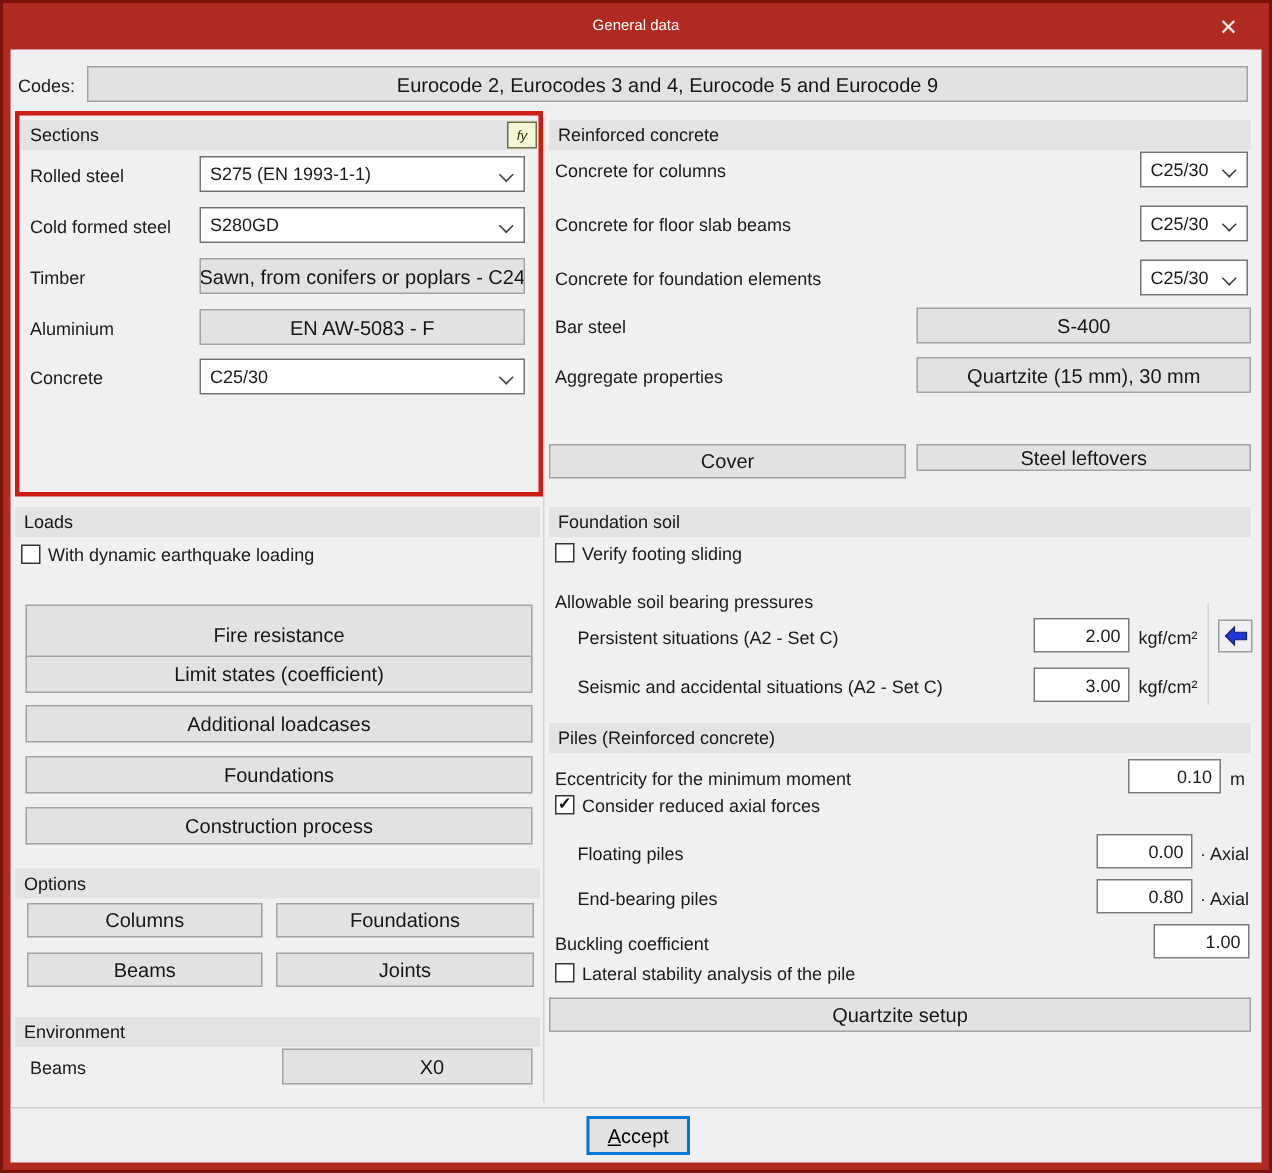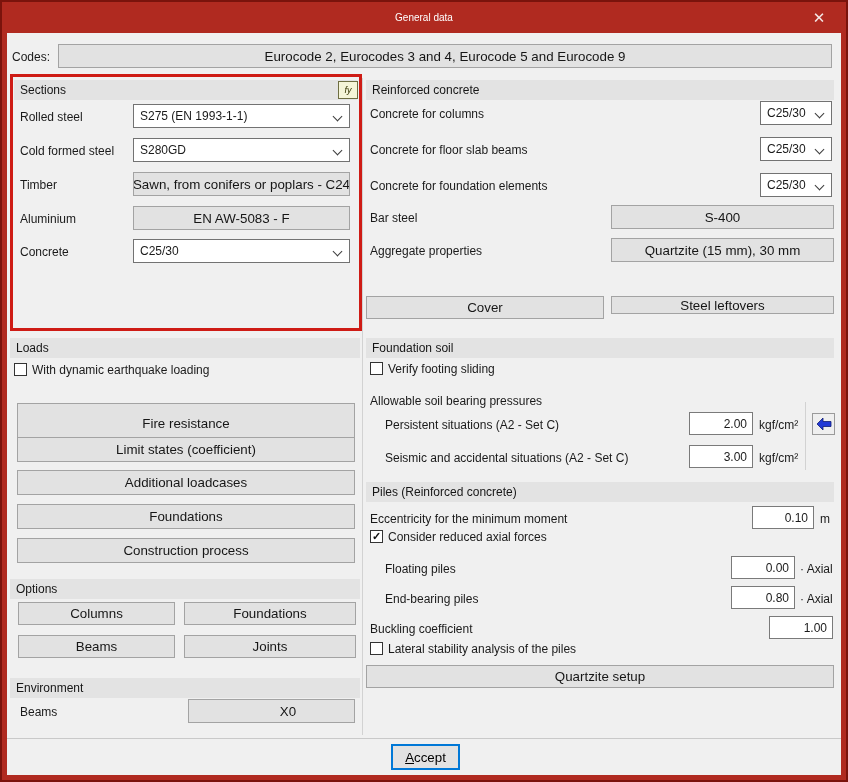--- a/index.html
+++ b/index.html
@@ -200,21 +200,21 @@
     <div class="lbl" style="left:793px; top:529px;">· Axial</div>
 
     <div class="lbl" style="left:378px; top:559px;">End-bearing piles</div>
     <div class="num-input" style="left:724px; top:553px; width:64px; height:23px;">0.80</div>
     <div class="lbl" style="left:793px; top:559px;">· Axial</div>
 
     <div class="lbl" style="left:363px; top:589px;">Buckling coefficient</div>
     <div class="num-input" style="left:762px; top:583px; width:64px; height:23px;">1.00</div>
 
     <div class="cb-box" style="left:363px; top:609px;"></div>
-    <div class="lbl" style="left:381px; top:609px;">Lateral stability analysis of the piles</div>
+    <div class="lbl" style="left:381px; top:609px;">Lateral stability analysis of the pile</div>
 
     <button class="btn" style="left:359px; top:632px; width:468px; height:23px;">Quartzite setup</button>
 
     <div class="hline" style="left:0px; top:705px; width:834px;"></div>
     <button class="accept-btn" style="left:384px; top:711px; width:69px; height:26px;">
       <span class="al">Accept</span>
     </button>
 
   </div>
 </div>

